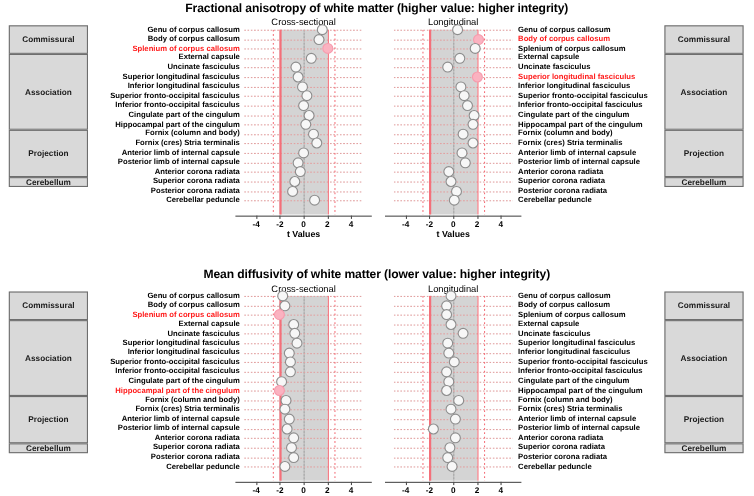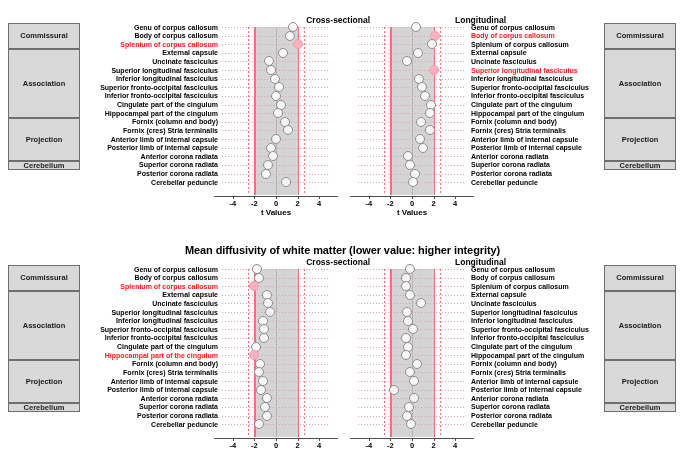--- a/index.html
+++ b/index.html
@@ -9,21 +9,21 @@
     -webkit-font-smoothing:antialiased;
   }
   .figure{position:absolute;left:0;top:0;width:685px;height:451px;}
   .panelblock{position:absolute;left:0;width:685px;}
 
   .chart-title{
     position:absolute;left:0;width:685px;text-align:center;
     font-size:11px;font-weight:bold;color:#000;letter-spacing:-0.1px;
   }
   .subtitle{
-    position:absolute;text-align:right;font-size:8.5px;font-weight:bold;color:#000;
+    position:absolute;text-align:center;font-size:8.5px;font-weight:normal;color:#000;
   }
 
   
   .catbox{
     position:absolute;box-sizing:border-box;
     background:#d9d9d9;border:1px solid #6e6e6e;
     display:flex;align-items:center;justify-content:center;
     font-size:7.5px;font-weight:bold;color:#1a1a1a;
   }
   .lbl{
@@ -60,20 +60,21 @@
   .ticklbl{position:absolute;font-size:7.5px;color:#000;font-weight:bold;
      transform:translateX(-50%);white-space:nowrap;}
   .axttl{position:absolute;font-size:8px;font-weight:bold;color:#000;
      text-align:center;transform:translateX(-50%);}
 </style>
 </head>
 <body>
 
 <div class="figure">
     <div class="panelblock" style="top: 0px; height: 226px;">
+      <div class="chart-title" style="top: 2px;">Fractional anisotropy of white matter (higher value: higher integrity)</div>
       <div class="subtitle" style="left: 182px; top: 15px; width: 188px;">Cross-sectional</div>
       <div class="subtitle" style="left: 318px; top: 15px; width: 188px;">Longitudinal</div>
       <div class="catbox" style="left: 8px; top: 23px; width: 72px; height: 25.86px;">
         <div>Commissural</div>
       </div>
       <div class="catbox" style="left: 8px; top: 48.86px; width: 72px; height: 68.96px;">
         <div>Association</div>
       </div>
       <div class="catbox" style="left: 8px; top: 117.82px; width: 72px; height: 43.1px;">
         <div>Projection</div>

